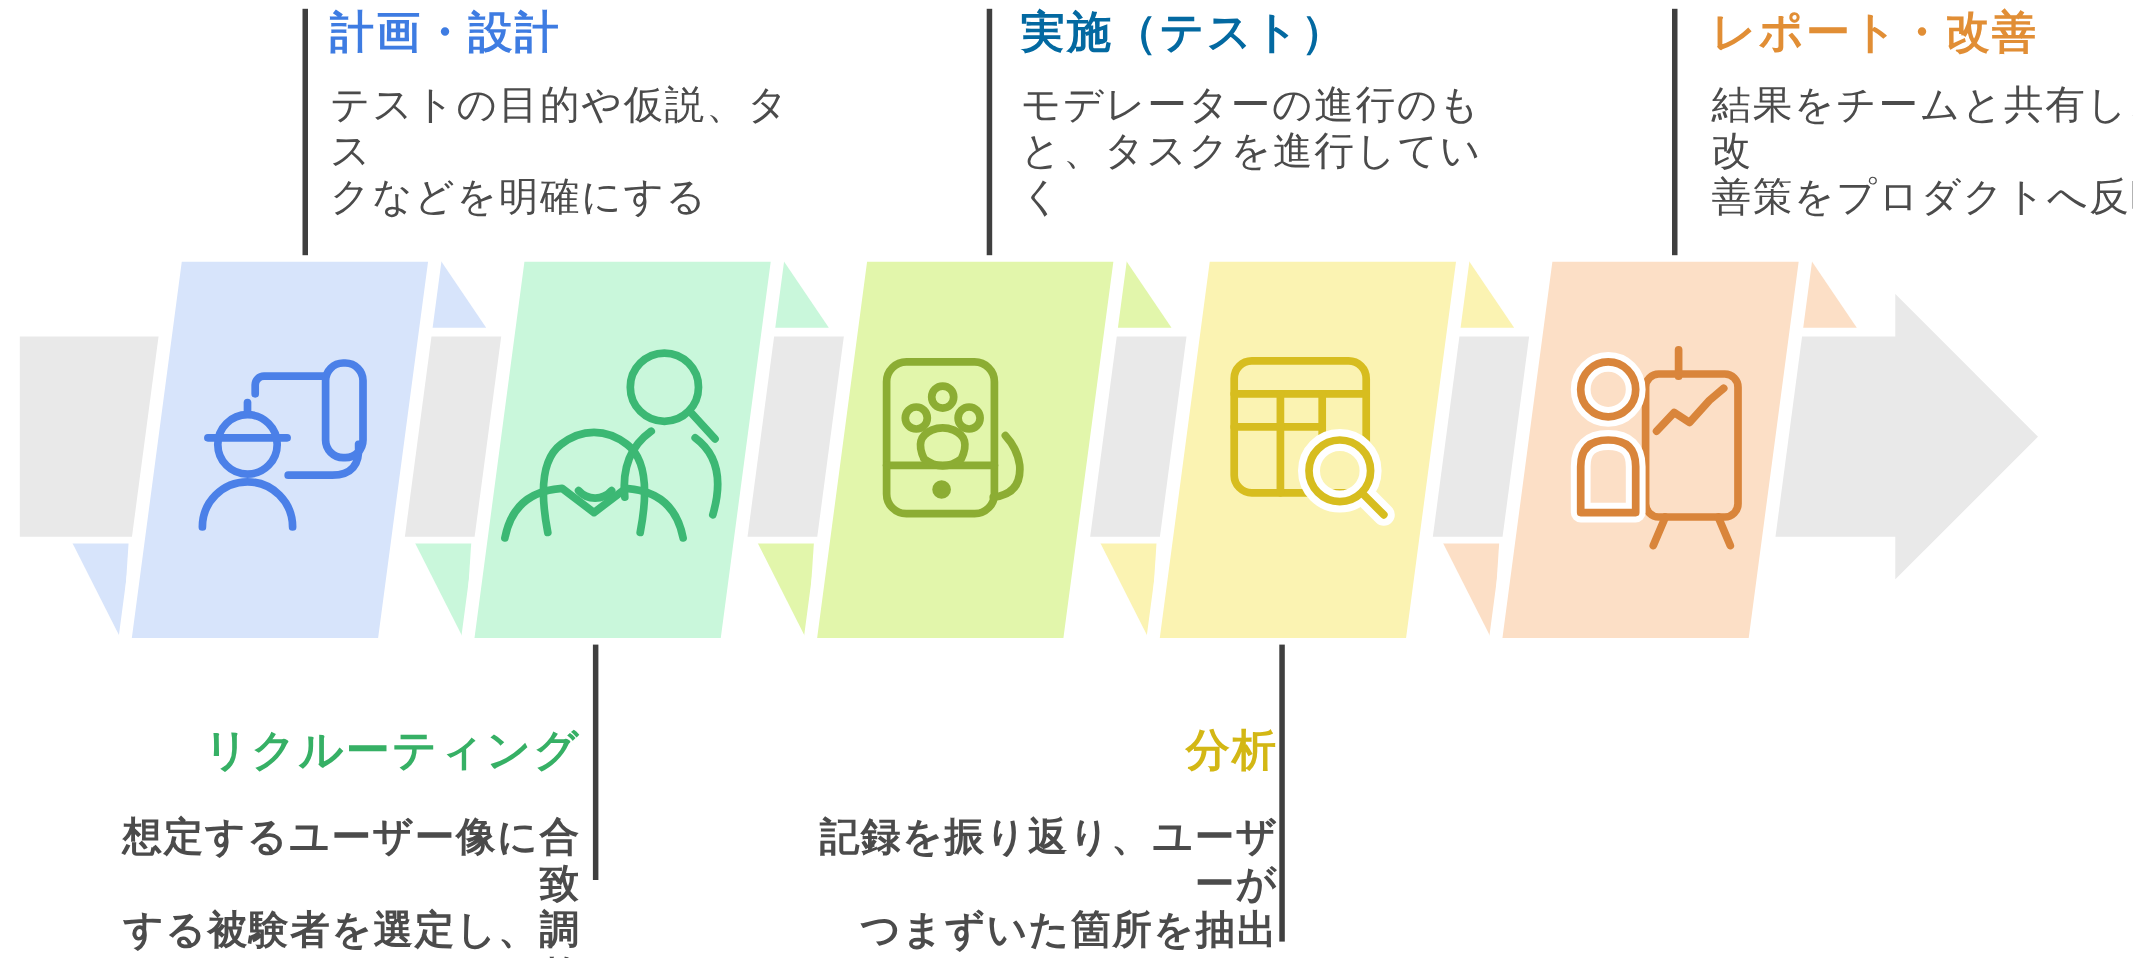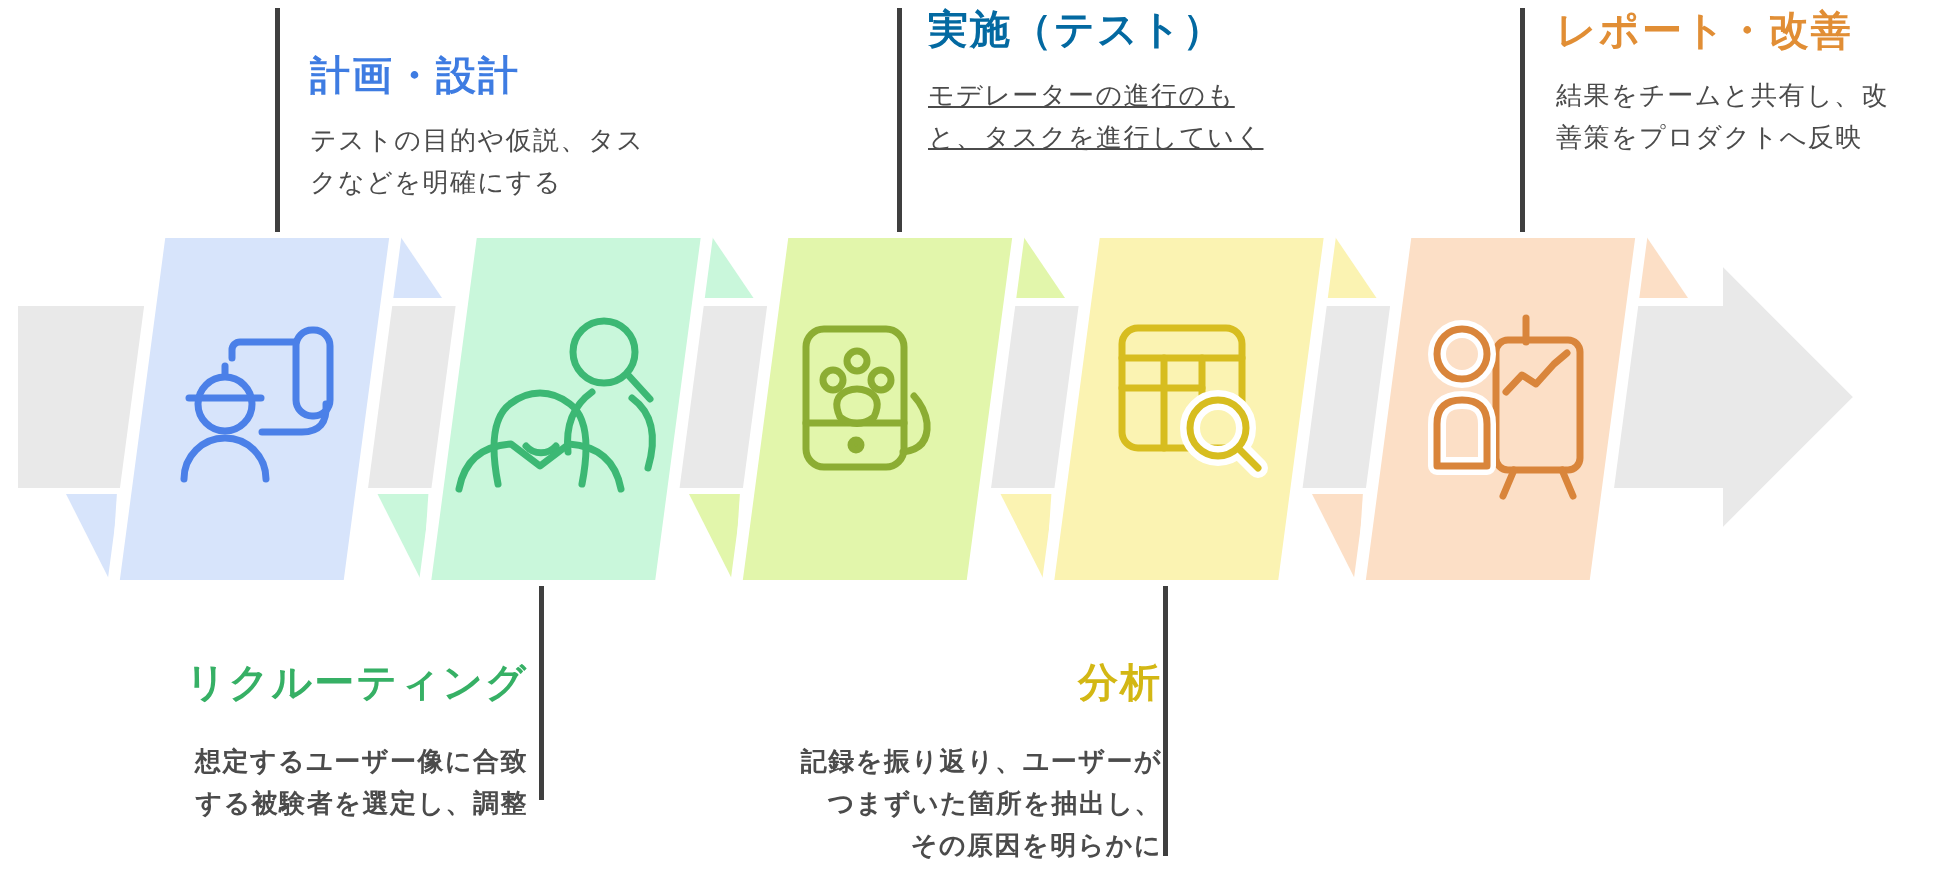--- a/index.html
+++ b/index.html
@@ -4,21 +4,21 @@
 <style>
   html,body{margin:0;padding:0;background:#ffffff;overflow:hidden;}
   .canvas{position:relative;width:1939px;height:871px;background:#ffffff;
           font-family:"Liberation Sans","DejaVu Sans",sans-serif;}
   svg.diagram{position:absolute;left:0;top:0;}
   .connector{position:absolute;width:5px;}
   .txt{position:absolute;width:440px;}
   .txt.top{top:4px;}
   .txt.bottom{top:656px;text-align:right;width:420px;}
   .step-title{font-size:40px;font-weight:bold;letter-spacing:2px;line-height:52px;}
-  .step-desc{font-size:26px;line-height:42px;letter-spacing:1.5px;white-space:pre-line;margin-top:18px;}
+  .step-desc{font-size:36px;line-height:42px;letter-spacing:1.5px;white-space:pre-line;margin-top:18px;}
   .txt.bottom .step-desc{margin-top:32px;font-weight:bold;}
 </style>
 </head>
 <body>
 
 <div class="canvas">
 
   <svg class="diagram" width="1939" height="871" viewBox="0 0 1939 871">
     <g id="shapes-layer">
         <polygon points="398,233 442,298 391,298" fill="#d7e4fb"></polygon>
@@ -96,35 +96,35 @@
       </g>
     </g>
   </svg>
 
   <div class="connector" style="left: 275px; top: 8px; height: 224px; background: rgb(63, 63, 63);"></div>
   <div class="connector" style="left: 539px; top: 586px; height: 214px; background: rgb(63, 63, 63);"></div>
   <div class="connector" style="left: 897px; top: 8px; height: 224px; background: rgb(63, 63, 63);"></div>
   <div class="connector" style="left: 1163px; top: 586px; height: 270px; background: rgb(63, 63, 63);"></div>
   <div class="connector" style="left: 1520px; top: 8px; height: 224px; background: rgb(63, 63, 63);"></div>
 
-  <div class="txt top" style="left:310px;margin-top:45px;">
+  <div class="txt top" style="left:300px;">
     <div class="step-title" style="color: rgb(62, 124, 226);">計画・設計</div>
     <div class="step-desc" style="color: rgb(75, 75, 75);">テストの目的や仮説、タス
 クなどを明確にする</div>
   </div>
 
   <div class="txt bottom" style="left:108px;">
     <div class="step-title" style="color: rgb(54, 176, 101);">リクルーティング</div>
     <div class="step-desc" style="color: rgb(75, 75, 75);">想定するユーザー像に合致
 する被験者を選定し、調整</div>
   </div>
 
   <div class="txt top" style="left:928px;">
     <div class="step-title" style="color: #0369a1; font-family: Liberation Serif, serif;">実施（テスト）</div>
-    <div class="step-desc" style="color: rgb(75, 75, 75); text-decoration: underline;">モデレーターの進行のも
+    <div class="step-desc" style="color: rgb(75, 75, 75);">モデレーターの進行のも
 と、タスクを進行していく</div>
   </div>
 
   <div class="txt bottom" style="left:742px;">
     <div class="step-title" style="color: rgb(211, 183, 20);">分析</div>
     <div class="step-desc" style="color: rgb(75, 75, 75);">記録を振り返り、ユーザーが
 つまずいた箇所を抽出し、
 その原因を明らかに</div>
   </div>
 

